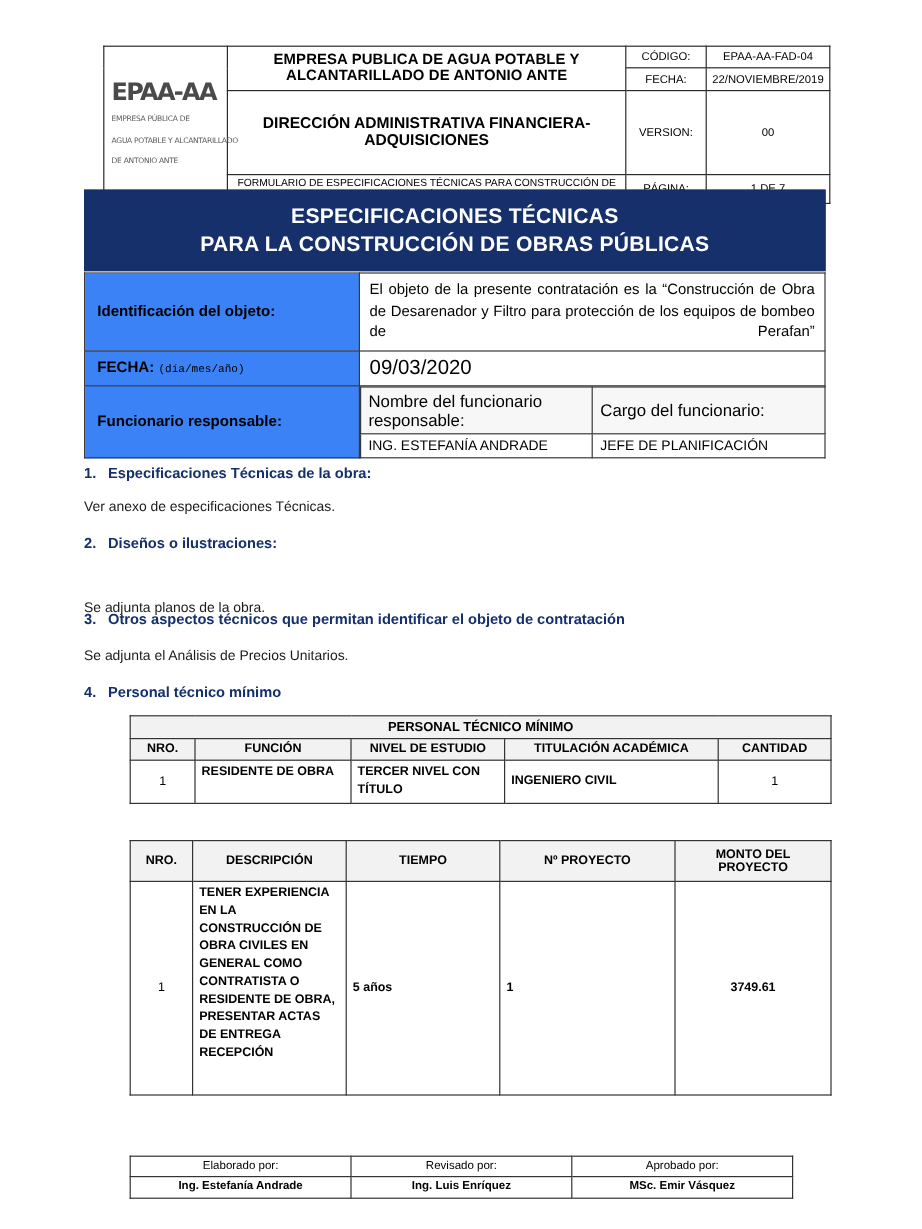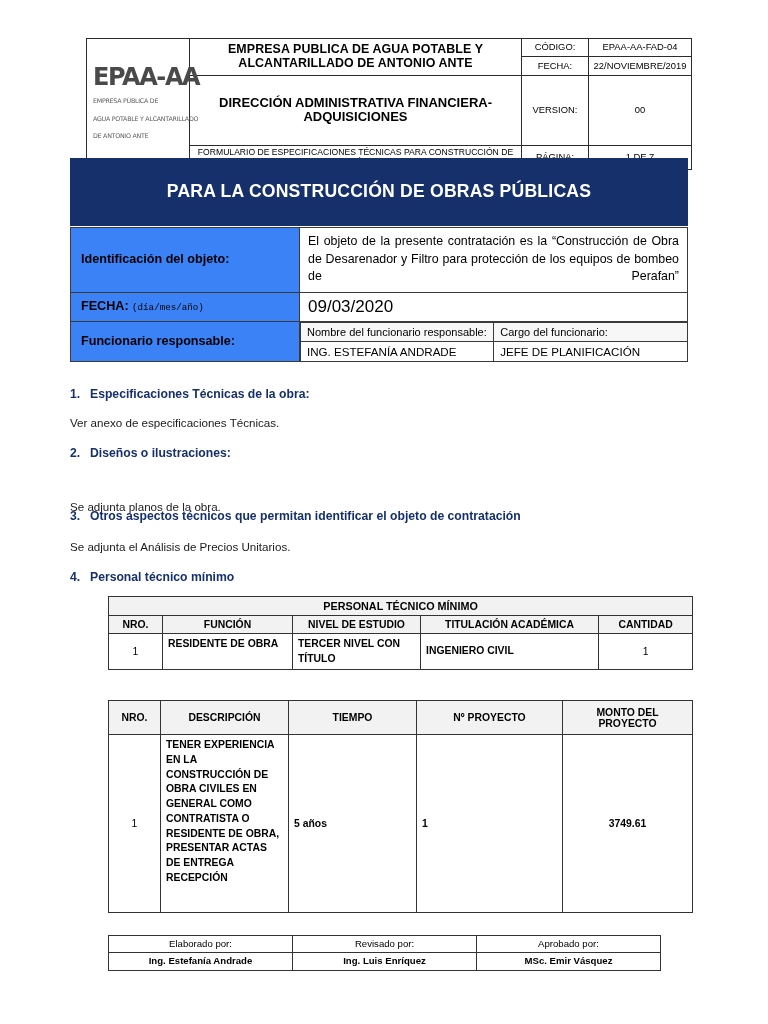--- a/index.html
+++ b/index.html
@@ -44,21 +44,21 @@
     padding: 3px 4px 3px 6px !important;
     vertical-align: middle;
   }
   .logo-wrap {
     display: block;
     text-align: left;
   }
   .logo-word {
     font-family: "DejaVu Sans", sans-serif;
     font-weight: 700;
-    font-size: 24px;
+    font-size: 20px;
     letter-spacing: -1.4px;
     color: #4a4a4a;
     line-height: 0.95;
     transform: scaleX(0.88);
     transform-origin: left center;
     white-space: nowrap;
     margin-top: 32px;
   }
   .logo-flag {
     margin-top: 1px;
@@ -175,21 +175,21 @@
     width: 100%;
     border-collapse: collapse;
     table-layout: fixed;
   }
   .nested td {
     border: 1px solid #3a3a3a;
     vertical-align: middle;
   }
   .nested td.sub-hd {
     background: #f7f7f7;
-    font-size: 11px;
+    font-size: 14px;
     padding: 3px 6px;
   }
   .nested td.sub-val {
     font-size: 11.6px;
     padding: 3px 6px;
   }
   .nocell { border: none !important; padding: 0 !important; }
 
   
   .section-h {
@@ -246,21 +246,21 @@
     font-size: 10.8px;
   }
 
   #table-personal { left: 108px; top: 596px; width: 584px; }
   #table-experiencia { left: 108px; top: 700px; width: 584px; }
 
   
   .footer-table {
     position: absolute;
     left: 108px;
-    top: 935px;
+    top: 963px;
     width: 552px;
     border-collapse: collapse;
     table-layout: fixed;
   }
   .footer-table td {
     border: 1px solid #333333;
     text-align: center;
     font-size: 9.6px;
     font-weight: 700;
     padding: 2px 4px;
@@ -300,20 +300,21 @@
     </tr>
     <tr>
       <td class="hdr-small">FORMULARIO DE ESPECIFICACIONES TÉCNICAS PARA CONSTRUCCIÓN DE OBRAS PÚBLICAS</td>
       <td class="hdr-lbl">PÁGINA:</td>
       <td class="hdr-val">1 DE 7</td>
     </tr>
   </tbody>
     </table>
 
   <div class="banner">
+    <div class="banner-line">ESPECIFICACIONES TÉCNICAS</div>
     <div class="banner-line">PARA LA CONSTRUCCIÓN DE OBRAS PÚBLICAS</div>
   </div>
 
   <table class="info-table">
     <tbody>
         <tr>
       <td class="info-lbl">Identificación del objeto:</td>
       <td class="obj-cell">El objeto de la presente contratación es la “Construcción de Obra de Desarenador y Filtro para protección de los equipos de bombeo de Perafan”</td>
     </tr>
     <tr>

